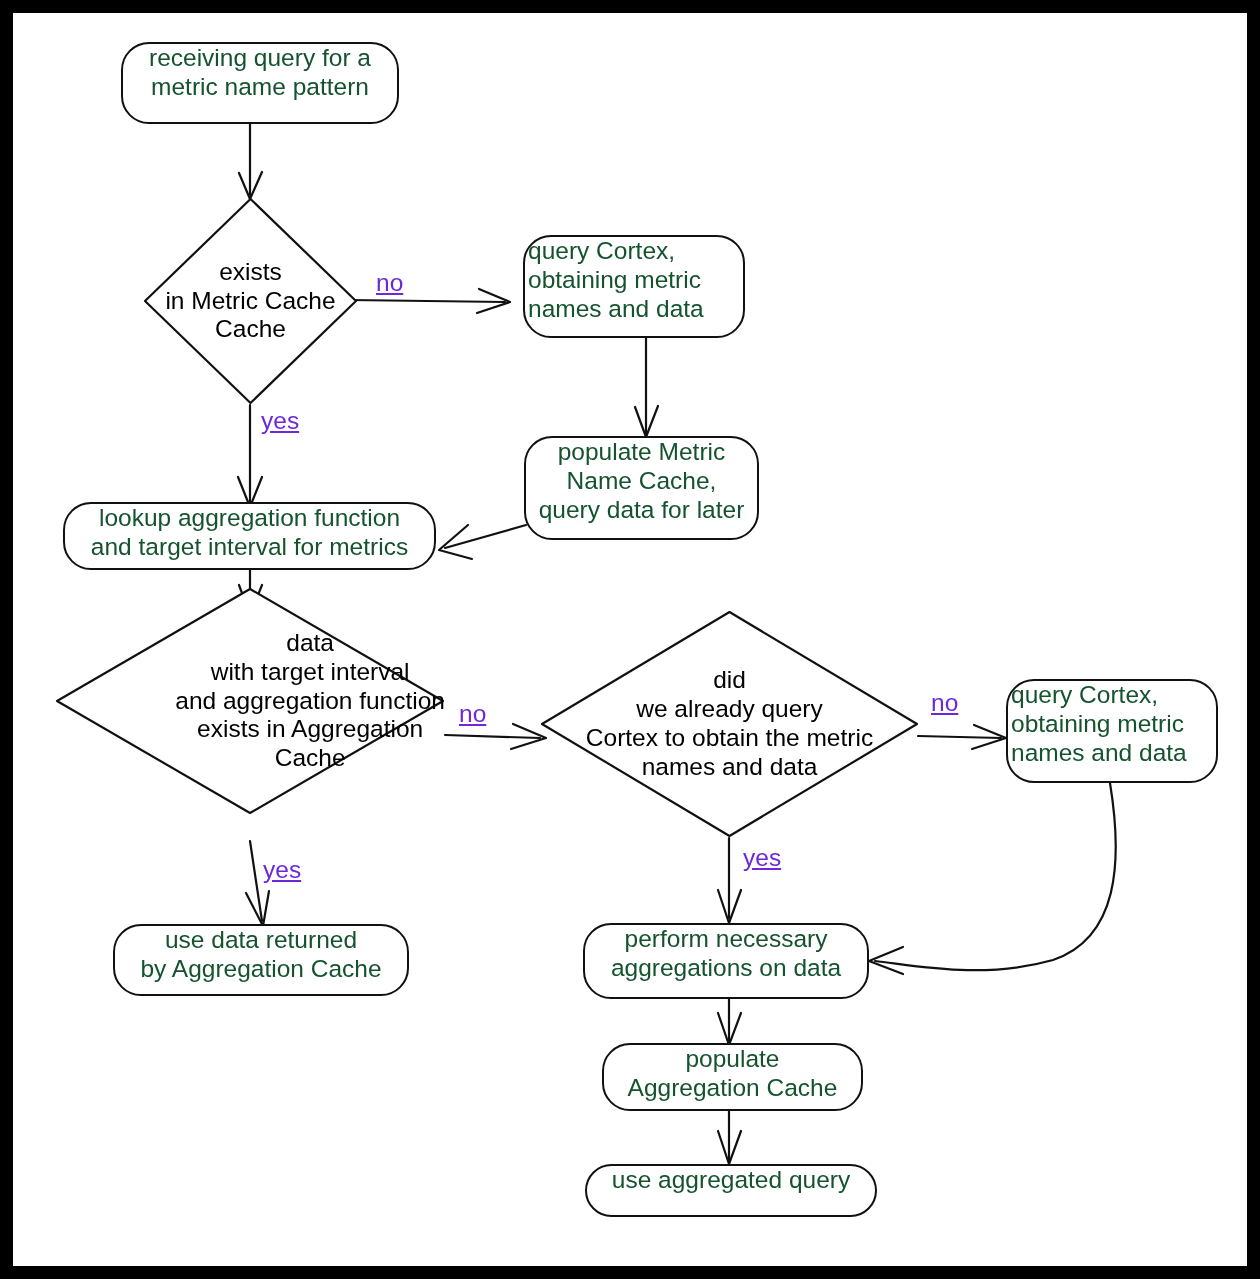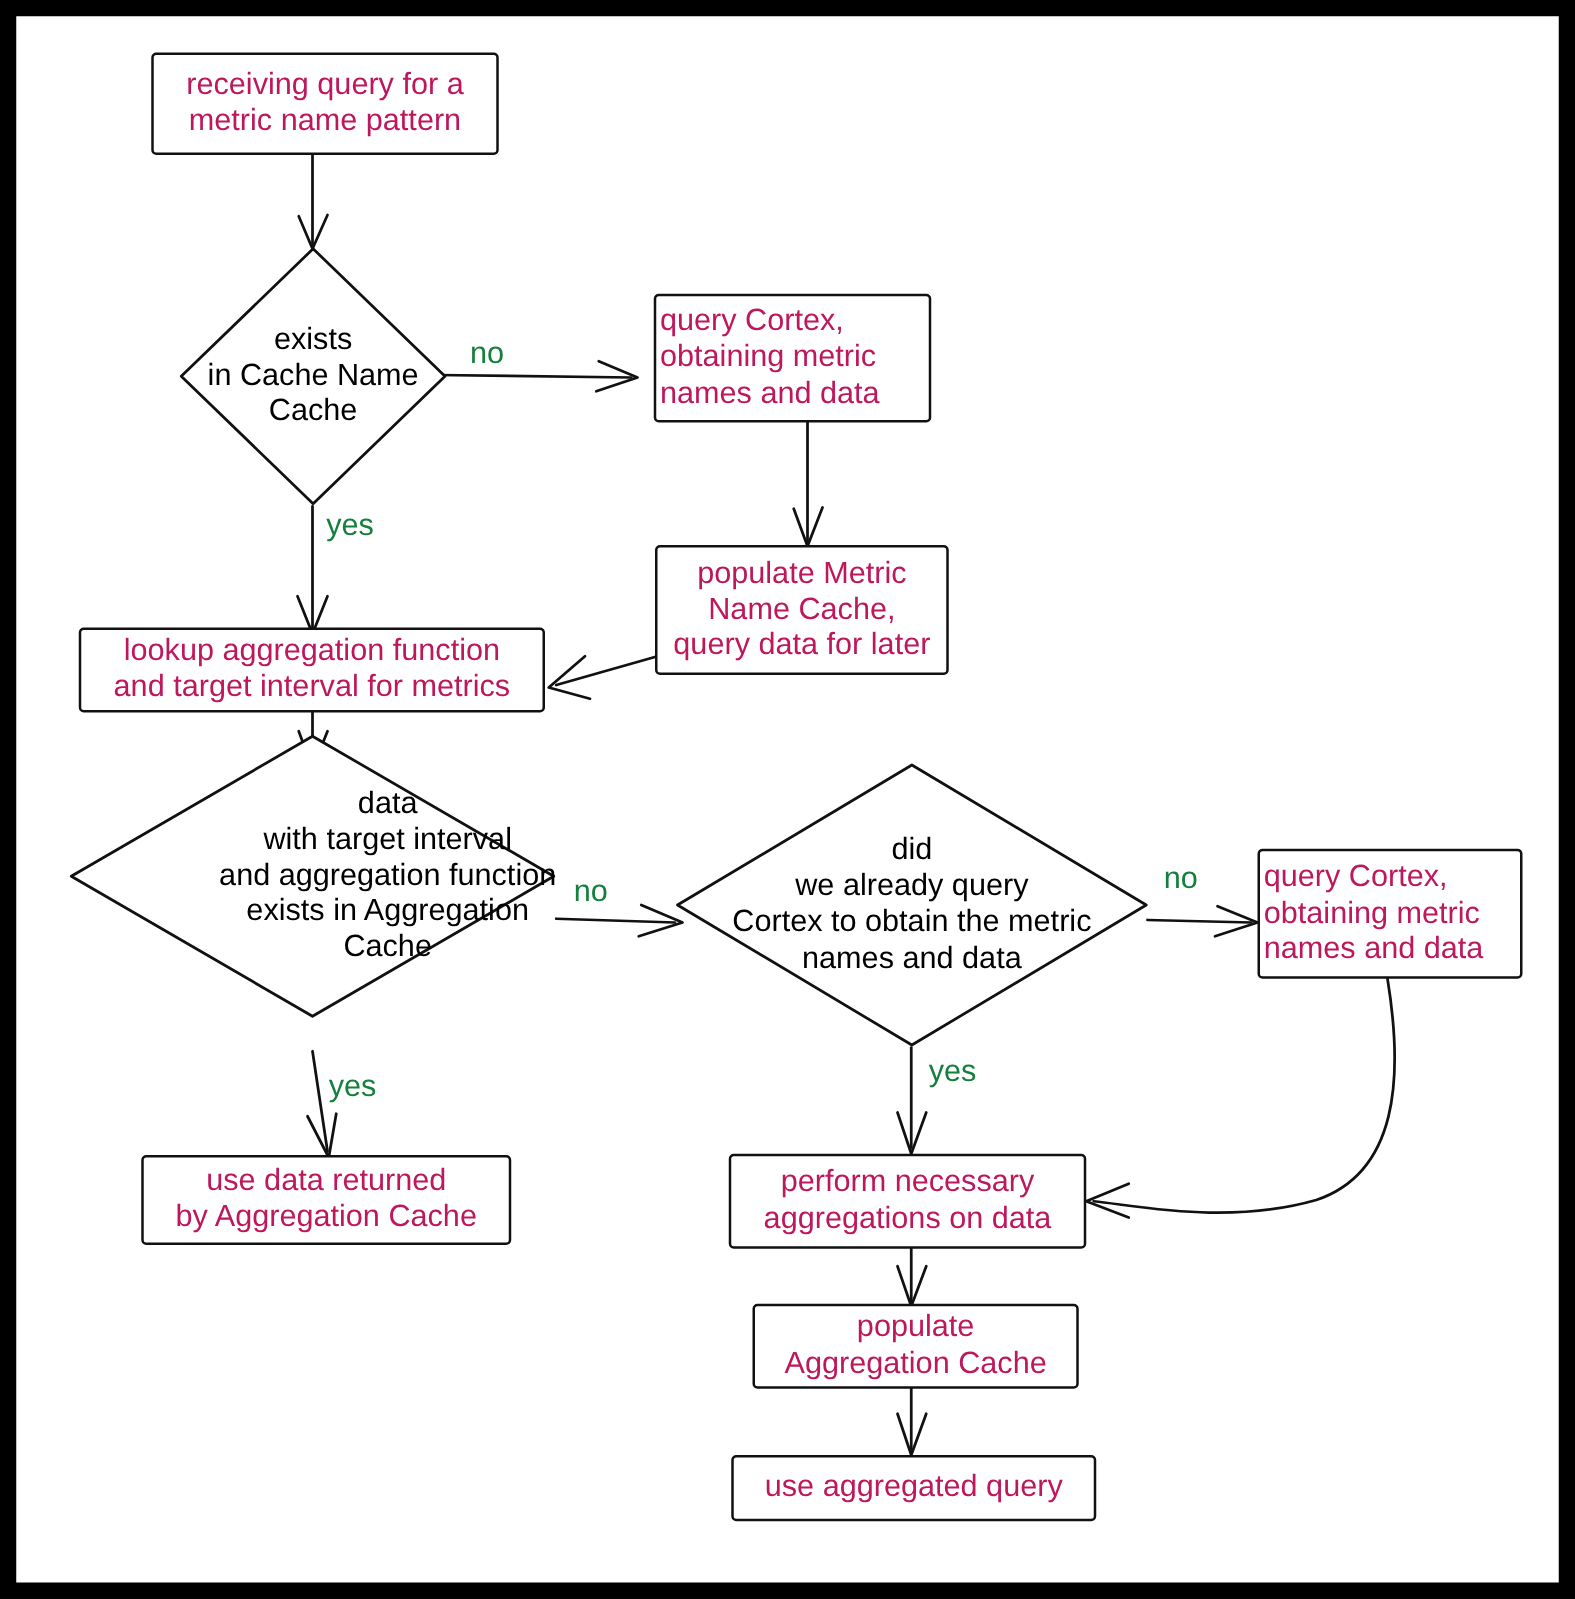--- a/index.html
+++ b/index.html
@@ -36,28 +36,27 @@
     width: 1234px;
     height: 1253px;
     pointer-events: none;
   }
   .node {
     position: absolute;
     box-sizing: border-box;
   }
   .rbox {
     border: 2.2px solid #111111;
-    border-radius: 4px;
+    border-radius: 28px;
     background: #ffffff;
     display: flex;
-    align-items: center;
     justify-content: center;
     text-align: center;
     line-height: 1.18;
-    color: #be185d;
+    color: #14532d;
   }
   .rbox.leftalign {
     justify-content: flex-start;
     text-align: left;
     padding-left: 3px;
   }
   .diamond-wrap {
     position: absolute;
     display: flex;
     align-items: center;
@@ -70,23 +69,24 @@
   .diamond-label {
     position: relative;
     text-align: center;
     line-height: 1.18;
     color: #000000;
     white-space: pre-line;
     z-index: 2;
   }
   .edge-label {
     position: absolute;
-    color: #15803d;
+    color: #6d28d9;
     line-height: 1;
     white-space: nowrap;
+    text-decoration: underline;
   }
   .t24 { font-size: 24.5px; }
 </style>
 </head>
 <body>
 
 <div id="frame">
   <div id="canvas">
 
     <svg id="edges" viewBox="0 0 1234 1253" width="1234" height="1253">
@@ -136,21 +136,21 @@
     <div class="node rbox t24" style="left:108px; top:29px; width:278px; height:82px;">
       <span style="white-space:pre-line;">receiving query for a
 metric name pattern</span>
     </div>
 
     <div class="diamond-wrap" style="left:130px; top:184px; width:215px; height:208px;">
       <svg class="diamond-svg" width="215" height="208" viewBox="0 0 215 208">
         <polygon points="107.5,2 213,104 107.5,206 2,104" fill="#ffffff" stroke="#111111" stroke-width="2.2" stroke-linejoin="round"></polygon>
       </svg>
       <span class="diamond-label t24">exists
-in Cache Name
+in Metric Cache
 Cache</span>
     </div>
 
     <div class="node rbox leftalign t24" style="left:510px; top:222px; width:222px; height:103px;">
       <span style="white-space:pre-line;">query Cortex,
 obtaining metric
 names and data</span>
     </div>
 
     <div class="node rbox t24" style="left:511px; top:423px; width:235px; height:104px;">

